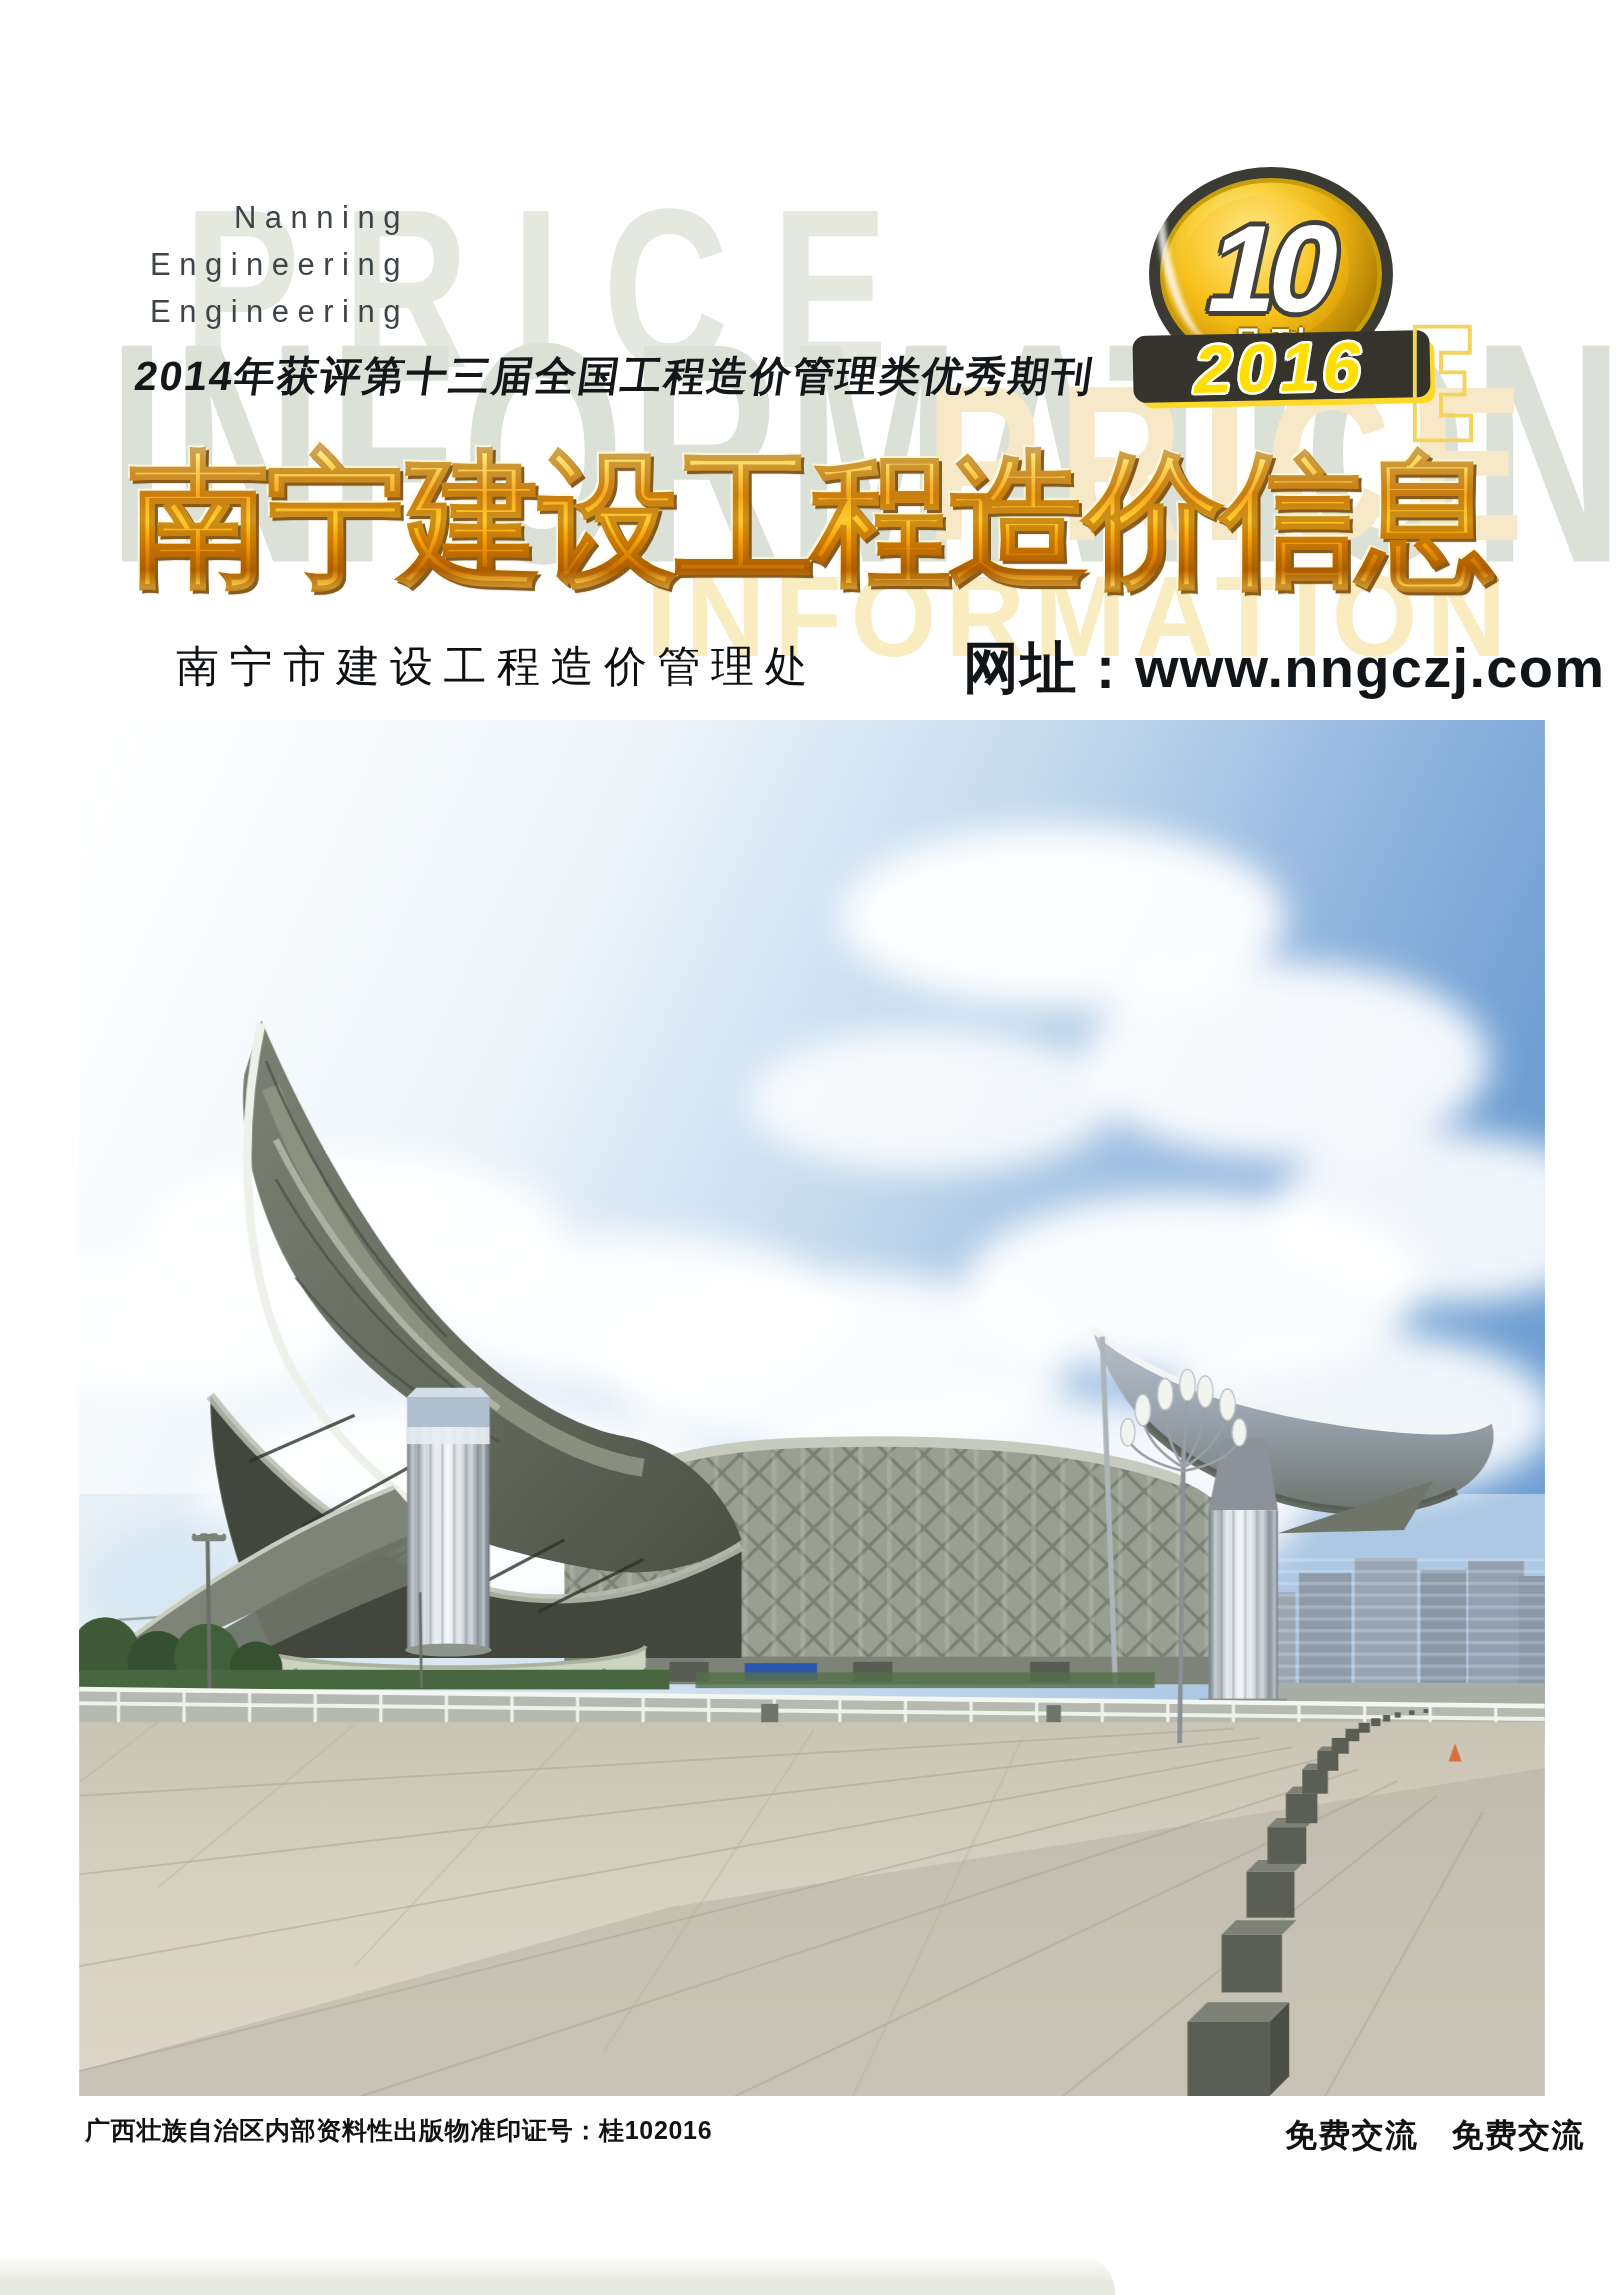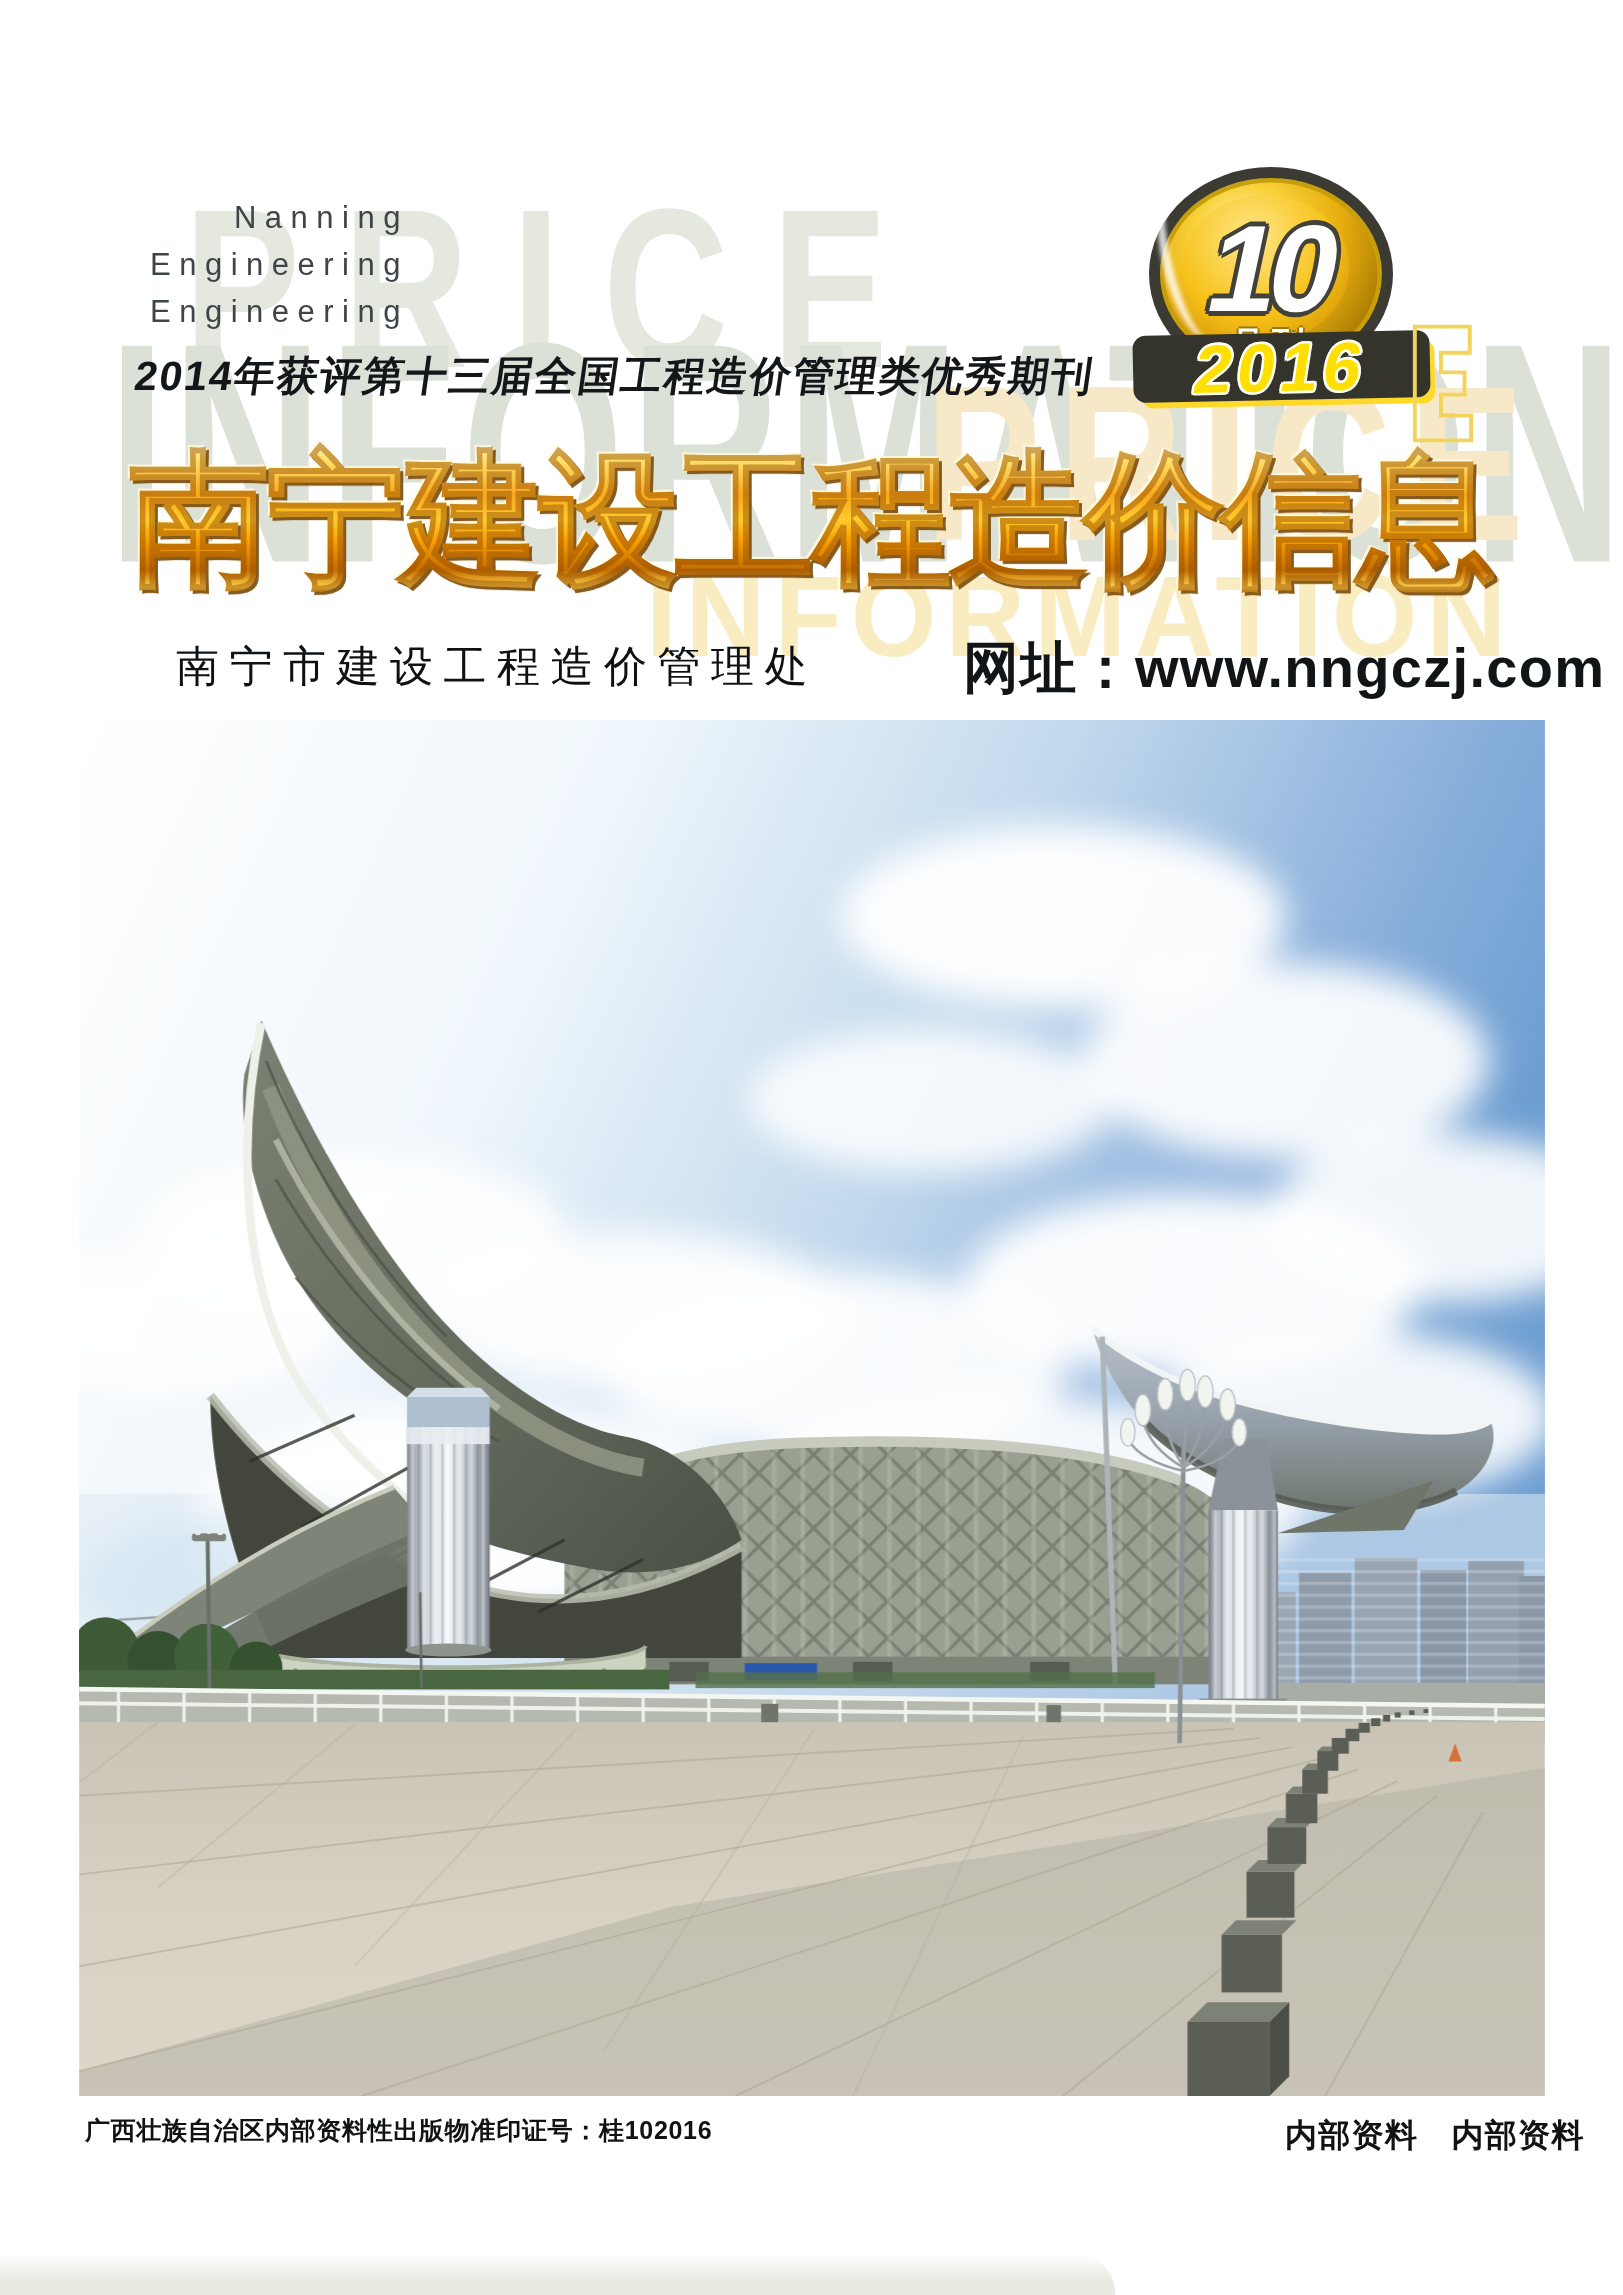--- a/index.html
+++ b/index.html
@@ -429,16 +429,16 @@
         <rect x="2028" y="1510" width="8" height="7" fill="#5a5e54"></rect>
       </g>
     <g>
         <rect x="2050" y="1508" width="7" height="6" fill="#5a5e54"></rect>
       </g>
     <polygon points="2098,1560 2088,1588 2108,1588" fill="#d8703a"></polygon>
   </g>
 </svg>
 
 <div class="license abs">广西壮族自治区内部资料性出版物准印证号：桂102016</div>
-<div class="distribution abs">内部资料　内部资料</div>
+<div class="distribution abs">免费交流　免费交流</div>
 
 <div class="scan-shadow abs"></div>
 
 
 </body></html>

